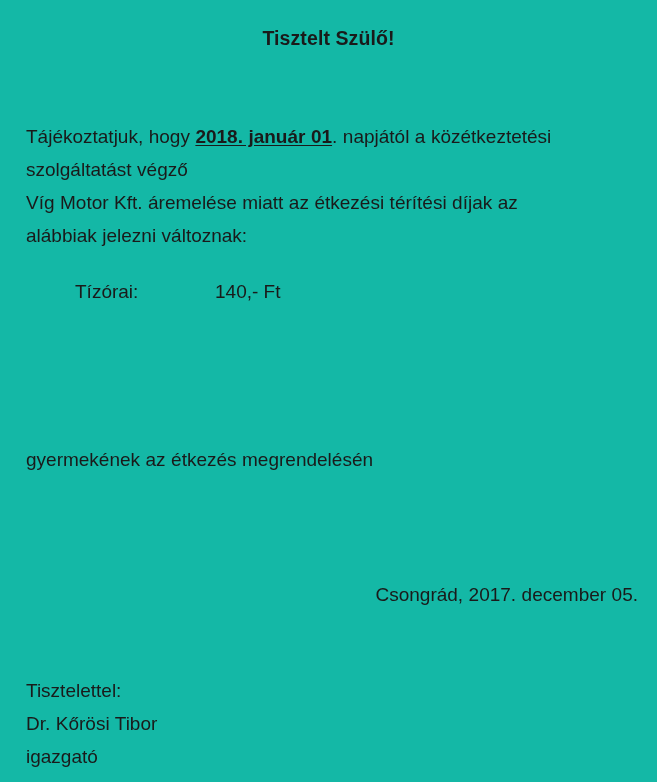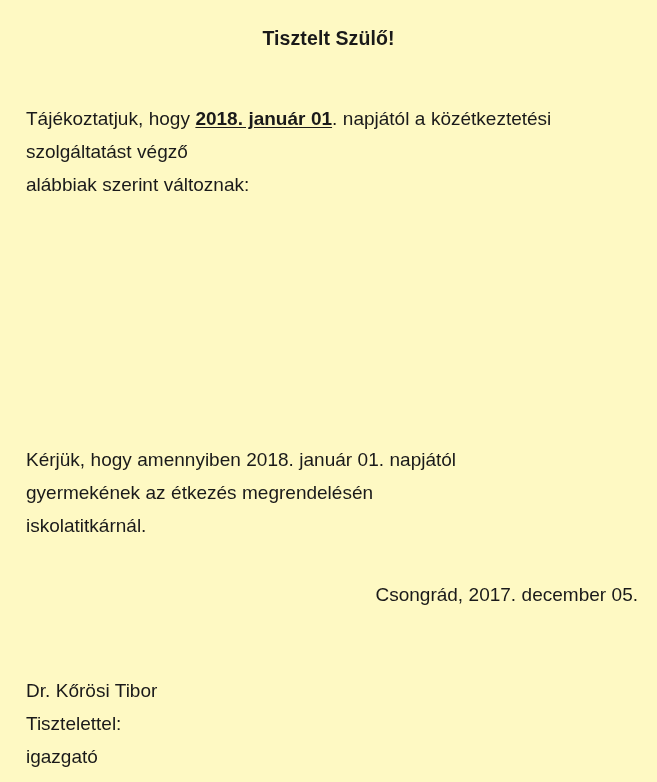--- a/index.html
+++ b/index.html
@@ -14,21 +14,21 @@
     position: relative;
     overflow: hidden;
     font-family: "Liberation Sans", "DejaVu Sans", sans-serif;
     color: #1a1a1a;
     -webkit-font-smoothing: antialiased;
   }
 
   .page {
     position: absolute;
     inset: 0;
-    background: #fef9c3;
+    background: #14b8a6;
   }
 
   
   .doc-title {
     position: absolute;
     top: 12px;
     left: 0;
     width: 657px;
     text-align: center;
     font-size: 19.5px;
@@ -45,21 +45,21 @@
     width: 612px;
     font-size: 19px;
     line-height: 33px;
     font-weight: normal;
   }
   .line {
     white-space: pre-wrap;
     word-spacing: 0.2px;
   }
 
-  .blk-intro   { top: 102px; }
+  .blk-intro   { top: 120px; }
   .blk-note    { top: 377px; }
   .blk-request { top: 443px; }
   .blk-place   { top: 578px; text-align: right; }
   .blk-sign    { top: 674px; }
 
   .emph-date {
     font-weight: bold;
     text-decoration: underline;
     text-underline-offset: 2px;
   }
@@ -94,38 +94,41 @@
 </head>
 <body>
 
 <div class="page">
 
   <h1 class="doc-title">Tisztelt Szülő!</h1>
 
   <div class="body-block blk-intro">
     <div class="line"><span>Tájékoztatjuk, hogy </span><span class="emph-date">2018. január 01</span><span>. napjától a közétkeztetési</span></div>
     <div class="line">szolgáltatást végző</div>
-    <div class="line">alábbiak szerint változnak:</div>
+    <div class="line">Víg Motor Kft. áremelése miatt az étkezési térítési díjak az</div>
+    <div class="line">alábbiak jelezni változnak:</div>
   </div>
 
   <table class="price-list">
     <tbody>
+      <tr class="price-row">
+        <td class="price-label">Tízórai:</td>
+        <td class="price-value">140,- Ft</td>
+      </tr>
     </tbody>
   </table>
 
 
   <div class="body-block blk-request">
-    <div class="line">Kérjük, hogy amennyiben 2018. január 01. napjától</div>
     <div class="line">gyermekének az étkezés megrendelésén</div>
-    <div class="line">iskolatitkárnál.</div>
   </div>
 
   <div class="body-block blk-place">
     <div class="line">Csongrád, 2017. december 05.</div>
   </div>
 
   <div class="body-block blk-sign">
+    <div class="line">Tisztelettel:</div>
     <div class="line">Dr. Kőrösi Tibor</div>
-    <div class="line">Tisztelettel:</div>
     <div class="line">igazgató</div>
   </div>
 
 </div>
 
 </body></html>

